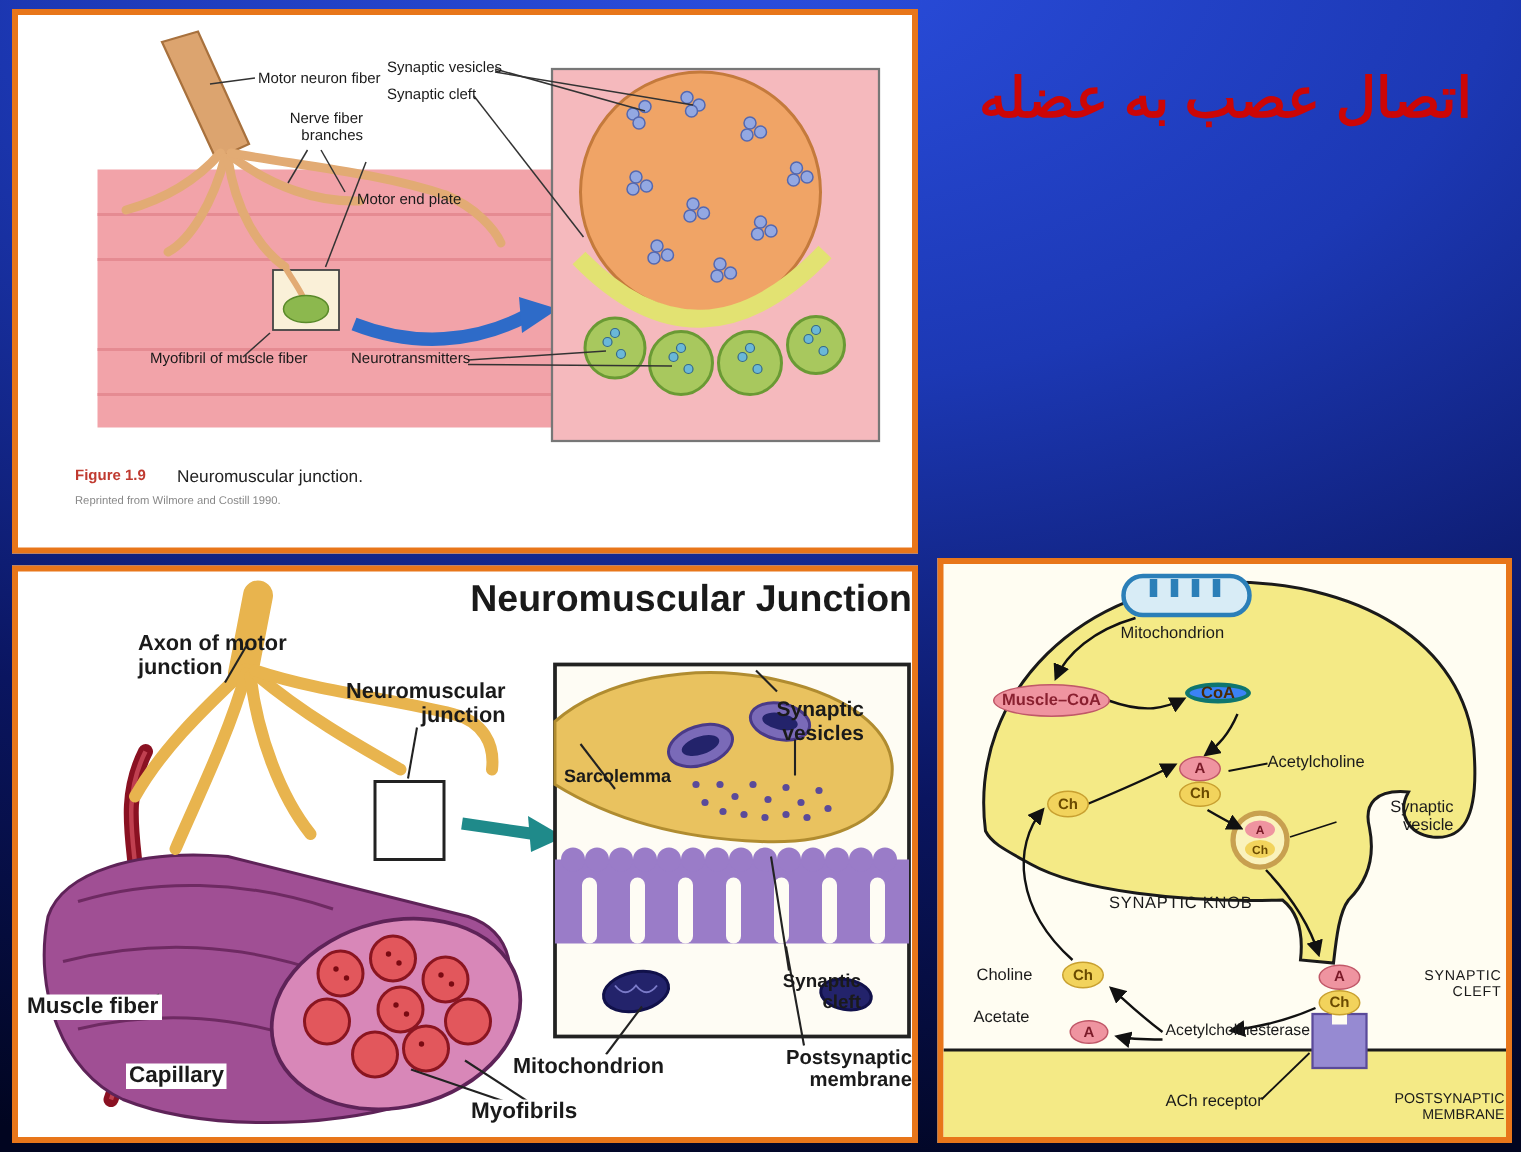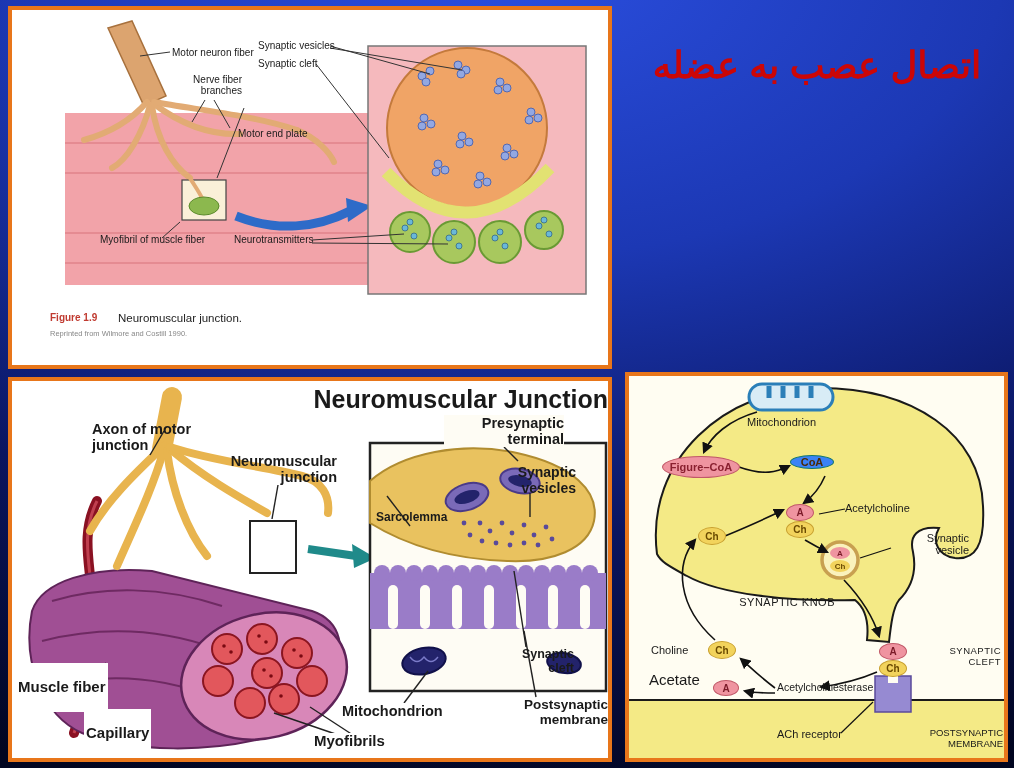--- a/index.html
+++ b/index.html
@@ -267,25 +267,24 @@
         <path d="M392,322 L416,290"></path>
         <path d="M344,356 L298,326"></path>
         <path d="M338,358 L262,332"></path>
         <path d="M514,266 L502,190"></path>
         <path d="M524,316 L512,250"></path>
       </g>
     </svg>
     <span class="lbl b ctr" style="left:0;top:4px;width:596px;font-size:25px;">Neuromuscular Junction</span>
     <span class="lbl b" style="left:80px;top:40px;width:105px;font-size:14.5px;">Axon of motor junction</span>
     <span class="lbl b ctr" style="left:200px;top:72px;width:125px;font-size:14.5px;">Neuromuscular junction</span>
-    <span class="lbl b ctr" style="left:432px;top:34px;width:120px;font-size:14.5px;background:#fefcf4;">Presynaptic terminal</span>
     <span class="lbl b ctr" style="left:464px;top:84px;width:100px;font-size:14px;">Synaptic vesicles</span>
     <span class="lbl b" style="left:364px;top:130px;font-size:12px;">Sarcolemma</span>
-    <span class="lbl b" style="left:4px;top:282px;font-size:15px;background:#fff;padding:16px 2px;">Muscle fiber</span>
-    <span class="lbl b" style="left:72px;top:328px;font-size:15px;background:#fff;padding:16px 2px;">Capillary</span>
+    <span class="lbl b" style="left:4px;top:282px;font-size:15px;background:#fff;padding:0 2px;">Muscle fiber</span>
+    <span class="lbl b" style="left:72px;top:328px;font-size:15px;background:#fff;padding:0 2px;">Capillary</span>
     <span class="lbl b" style="left:328px;top:322px;font-size:14.5px;background:#fff;padding:0 2px;">Mitochondrion</span>
     <span class="lbl b" style="left:300px;top:352px;font-size:15px;background:#fff;padding:0 2px;">Myofibrils</span>
     <span class="lbl b ctr" style="left:482px;top:266px;width:80px;font-size:12.5px;">Synaptic cleft</span>
     <span class="lbl b ctr" style="left:458px;top:316px;width:138px;font-size:13.5px;">Postsynaptic membrane</span>
   </div>
 
   <div class="panel" style="left:625px;top:372px;width:375px;height:382px;background:#fffdf2;">
     <svg width="375" height="382" viewBox="0 0 375 382">
       <defs>
         <marker id="arr" viewBox="0 0 10 10" refX="8" refY="5" markerWidth="7" markerHeight="7" orient="auto-start-reverse">
@@ -323,37 +322,37 @@
         <path d="M86,264 C48,230 46,188 66,164"></path>
       </g>
 
       <g stroke="#111" stroke-width="1.2" fill="none">
         <path d="M216,133 L190,138"></path>
         <path d="M262,172 L231,182"></path>
         <path d="M212,357 L244,326"></path>
       </g>
     </svg>
 
-    <span class="oval" style="left:33px;top:80px;width:78px;height:22px;background:#ef94a0;border:1px solid #c05868;color:#8a2030;font-size:11px;">Figure–CoA</span>
-    <span class="oval" style="left:161px;top:79px;width:44px;height:14px;background:#3b82f6;border:1px solid #0f766e;color:#4a2a08;font-size:11px;">CoA</span>
+    <span class="oval" style="left:33px;top:80px;width:78px;height:22px;background:#ef94a0;border:1px solid #c05868;color:#8a2030;font-size:11px;">Muscle–CoA</span>
+    <span class="oval" style="left:161px;top:79px;width:44px;height:14px;background:#3b82f6;border:3px solid #0f766e;color:#4a2a08;font-size:11px;">CoA</span>
     <span class="oval" style="left:157px;top:128px;width:28px;height:17px;background:#ef94a0;border:1px solid #c05868;color:#7a1a28;font-size:10px;">A</span>
     <span class="oval" style="left:157px;top:145px;width:28px;height:17px;background:#f2d35c;border:1px solid #c8a030;color:#6a4a00;font-size:10px;">Ch</span>
     <span class="oval" style="left:201px;top:171px;width:20px;height:12px;background:#ef94a0;color:#7a1a28;font-size:8px;">A</span>
     <span class="oval" style="left:201px;top:184px;width:20px;height:12px;background:#f2d35c;color:#6a4a00;font-size:8px;">Ch</span>
     <span class="oval" style="left:69px;top:151px;width:28px;height:18px;background:#f2d35c;border:1px solid #c8a030;color:#6a4a00;font-size:10px;">Ch</span>
     <span class="oval" style="left:79px;top:265px;width:28px;height:18px;background:#f2d35c;border:1px solid #c8a030;color:#6a4a00;font-size:10px;">Ch</span>
     <span class="oval" style="left:84px;top:304px;width:26px;height:16px;background:#ef94a0;border:1px solid #c05868;color:#7a1a28;font-size:10px;">A</span>
     <span class="oval" style="left:250px;top:267px;width:28px;height:17px;background:#ef94a0;border:1px solid #c05868;color:#7a1a28;font-size:10px;">A</span>
     <span class="oval" style="left:250px;top:284px;width:28px;height:17px;background:#f2d35c;border:1px solid #c8a030;color:#6a4a00;font-size:10px;">Ch</span>
 
     <span class="lbl" style="left:118px;top:40px;font-size:11px;">Mitochondrion</span>
     <span class="lbl" style="left:216px;top:126px;font-size:11px;">Acetylcholine</span>
     <span class="lbl ctr" style="left:262px;top:156px;width:78px;font-size:11px;">Synaptic vesicle</span>
     <span class="lbl ctr" style="left:96px;top:220px;width:110px;font-size:11px;letter-spacing:0.5px;">SYNAPTIC KNOB</span>
     <span class="lbl" style="left:22px;top:268px;font-size:11px;">Choline</span>
-    <span class="lbl" style="left:20px;top:296px;font-size:15px;">Acetate</span>
+    <span class="lbl" style="left:20px;top:296px;font-size:11px;">Acetate</span>
     <span class="lbl" style="left:148px;top:306px;font-size:10.5px;">Acetylcholinesterase</span>
     <span class="lbl ctr" style="left:296px;top:270px;width:76px;font-size:9.5px;letter-spacing:0.5px;">SYNAPTIC CLEFT</span>
     <span class="lbl" style="left:148px;top:352px;font-size:11px;">ACh receptor</span>
     <span class="lbl ctr" style="left:284px;top:352px;width:90px;font-size:9.5px;">POSTSYNAPTIC MEMBRANE</span>
   </div>
 
 </div>
 
 </body></html>

